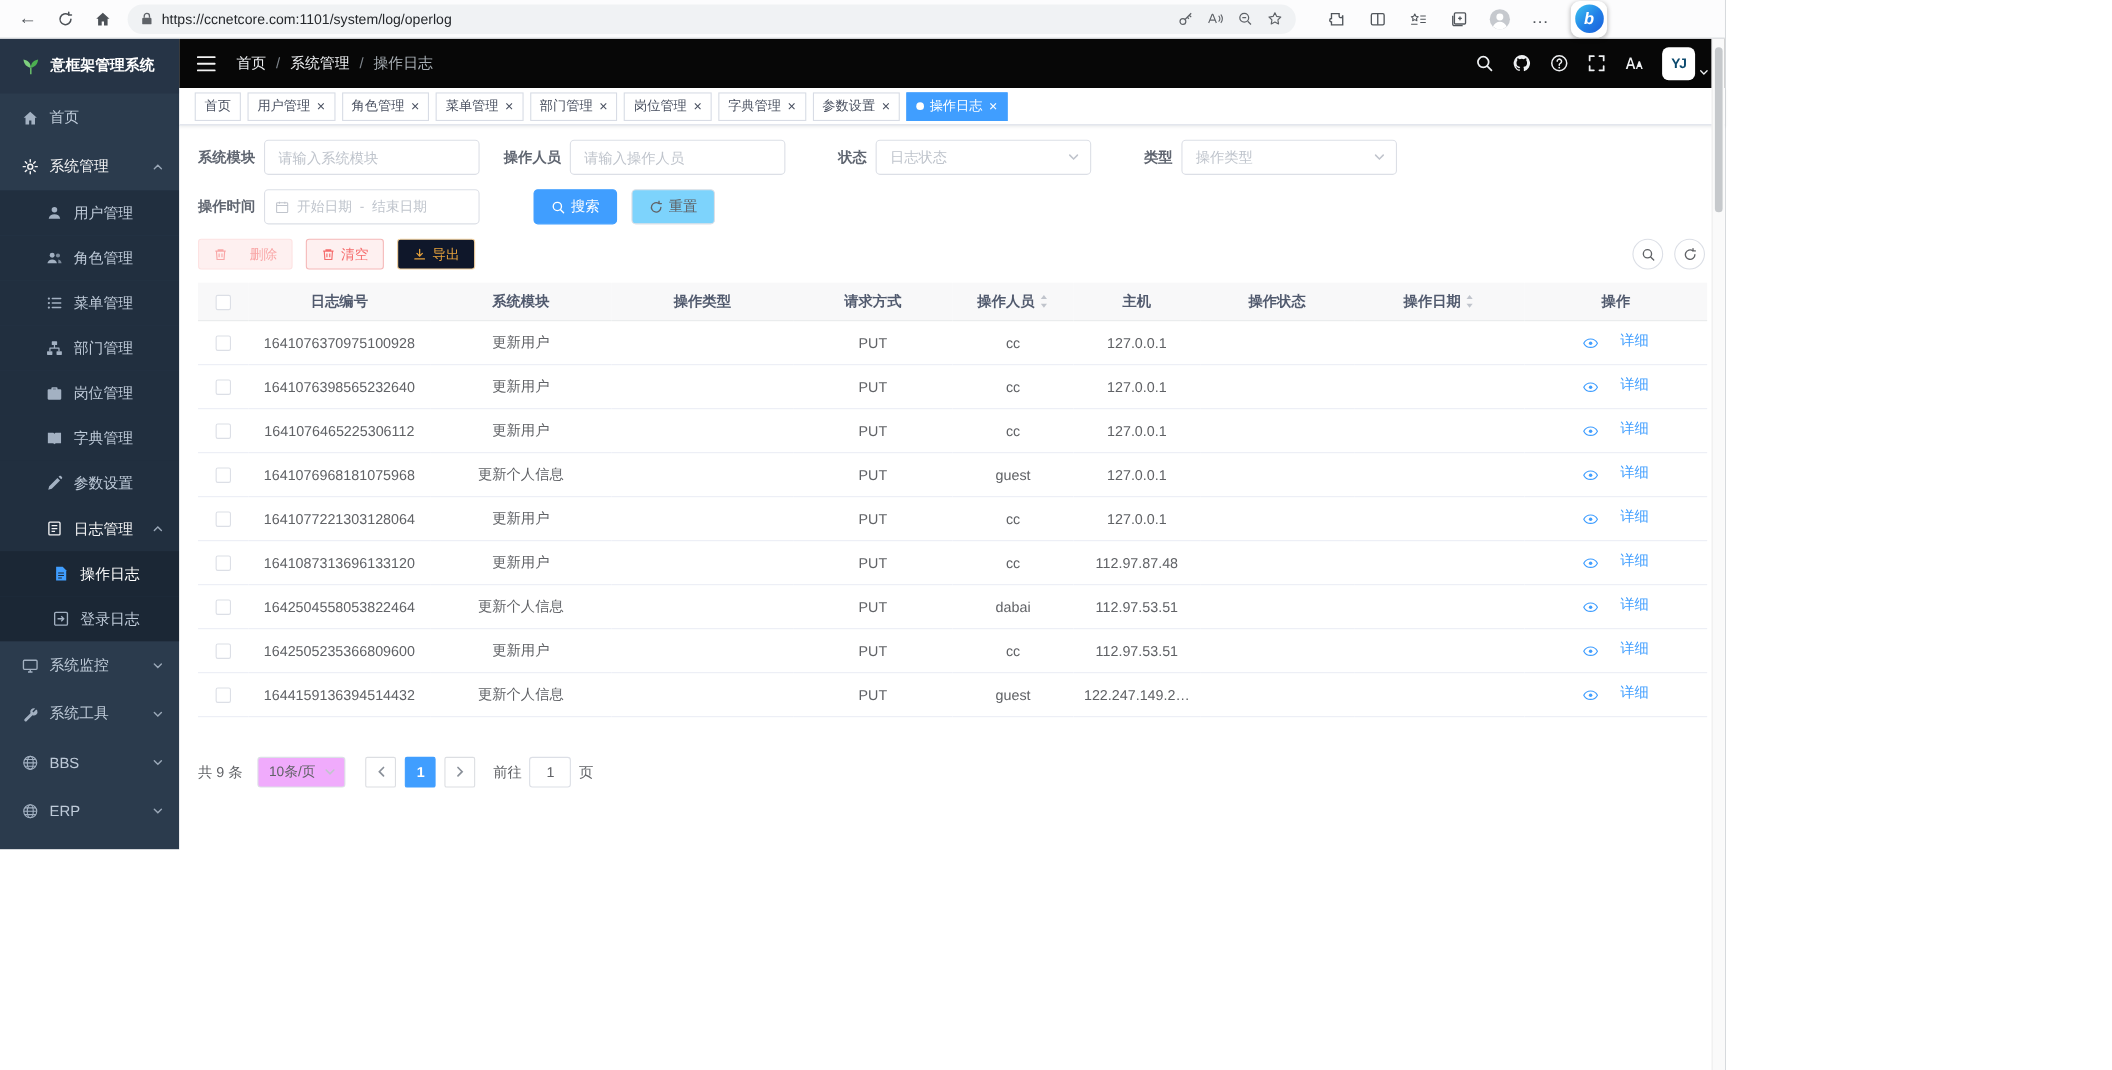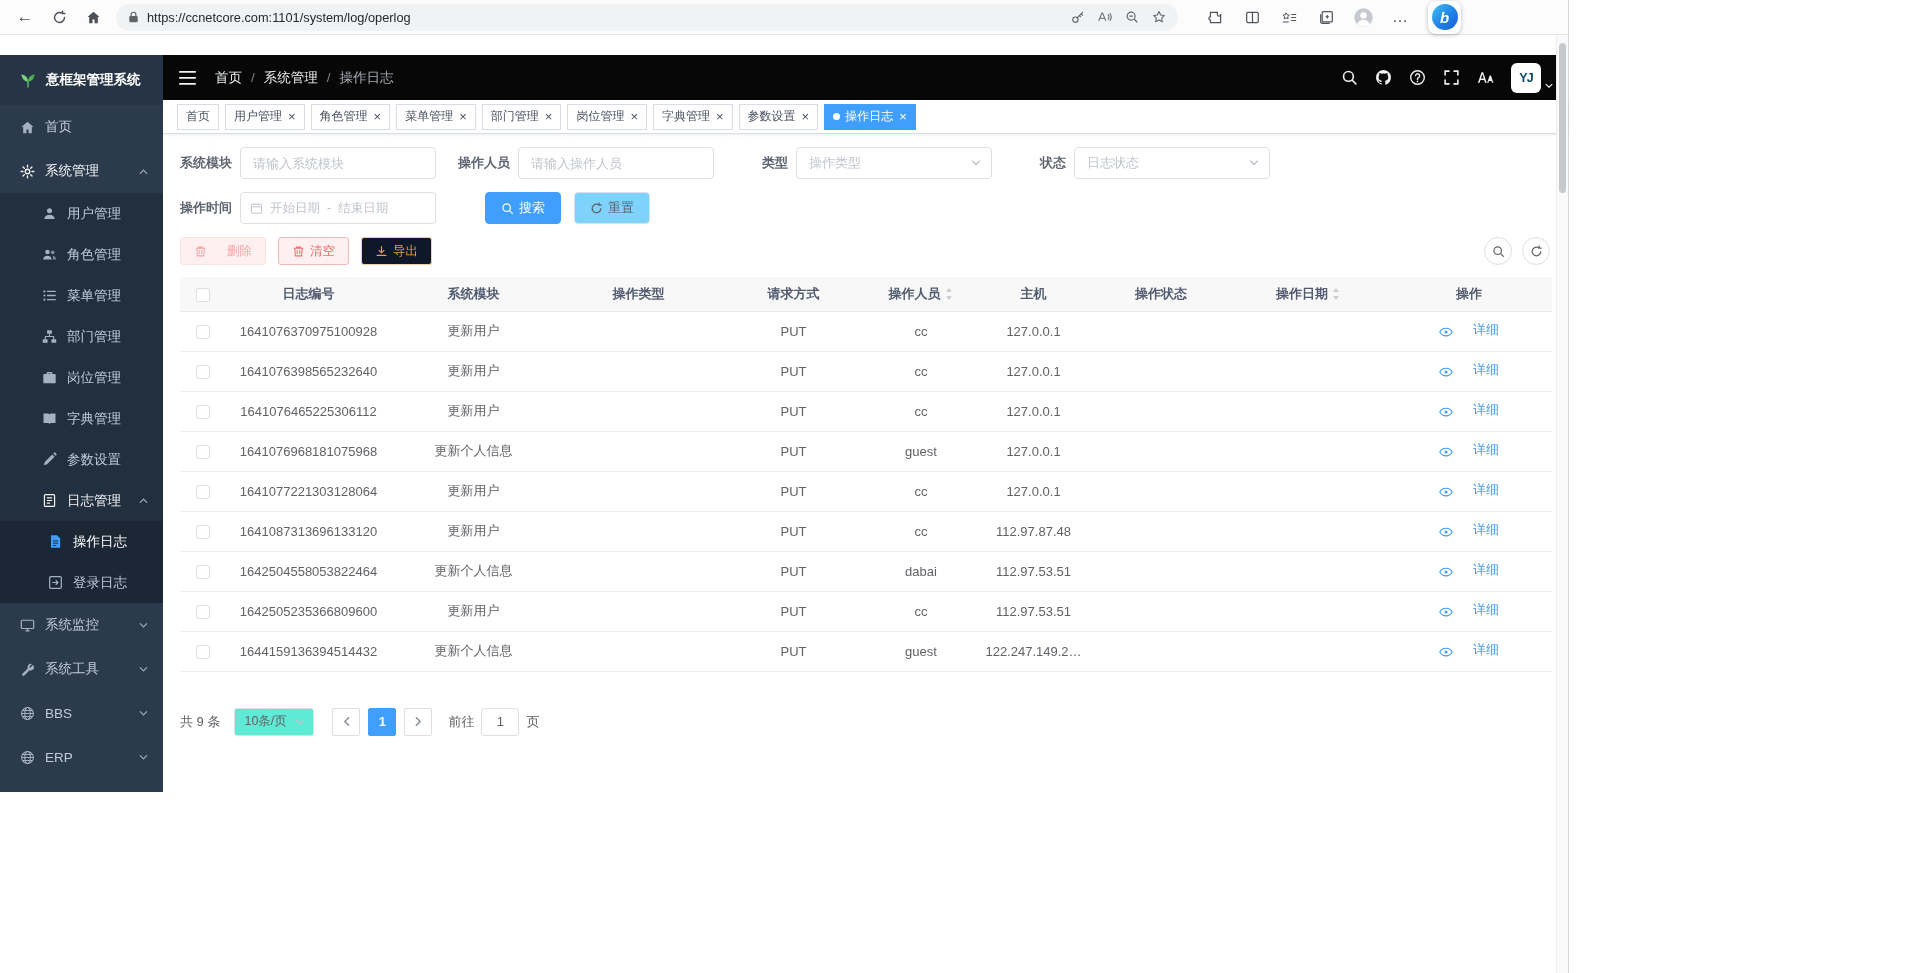--- a/index.html
+++ b/index.html
@@ -32,21 +32,21 @@
   .profile-btn svg { width:21px; height:21px; }
   .bing-card { width:33px; height:33px; background:#fff; border-radius:8px;
     box-shadow:0 1px 4px rgba(0,0,0,.25); display:flex; align-items:center; justify-content:center;
     margin-left:6px; }
   .bing-circle { width:26px; height:26px; border-radius:50%;
     background:linear-gradient(135deg,#3ec5f0 0%,#2180e8 55%,#1b5fd9 100%);
     display:flex; align-items:center; justify-content:center; }
   .bing-b { color:#fff; font-weight:bold; font-style:italic; font-size:15px; line-height:1; }
 
   
-  .app { display:flex; height:737px; position:relative;margin-top:20px; }
+  .app { display:flex; height:737px; position:relative; }
 
   
   .sidebar { width:163px; flex:0 0 163px; background:#2b3b4d; overflow:hidden; }
   .logo-bar { height:50px; display:flex; align-items:center; padding-left:18px; gap:8px; background:#263446; }
   .logo-bar .icon { font-size:20px; display:flex; }
   .logo-text { color:#fff; font-size:13.5px; font-weight:700; white-space:nowrap; }
   .nav-item { display:flex; align-items:center; height:44px; padding:0 14px 0 20px;
     color:#bfcbd9; font-size:13.5px; white-space:nowrap; }
   .nav-item .icon { font-size:15px; margin-right:10px; color:#a3b1c2; display:flex; flex:0 0 auto; }
   .nav-item.d1 { height:41px; padding-left:42px; background:#212f3f; }
@@ -131,21 +131,21 @@
   .sort-caret { display:inline-flex; vertical-align:middle; margin-left:3px; }
   .detail { color:#409eff; display:inline-flex; align-items:flex-end; gap:20px; font-size:13px; }
   .detail .icon { font-size:14px; display:flex; }
 
   
   .pagination { display:flex; align-items:center; margin-top:36px;
     font-size:13px; color:#606266; }
   .pg-total { margin-right:14px; }
   .page-size { width:80px; height:28px; border:1px solid #dcdfe6; border-radius:3px;
     display:flex; align-items:center; justify-content:space-between; padding:0 7px 0 9px;
-    font-size:12.5px; color:#606266; background:#5eead4; margin-right:14px; }
+    font-size:12.5px; color:#606266; background:#f0abfc; margin-right:14px; }
   .pg-btn { min-width:28px; height:28px; border:1px solid #dcdee2; background:#fff; border-radius:2px;
     display:flex; align-items:center; justify-content:center; color:#8a9099; margin:0 4px; }
   .pg-btn.active { background:#409eff; border-color:#409eff; color:#fff; font-weight:700; font-size:13px; }
   .chev-left { transform:rotate(90deg); display:flex; }
   .chev-right { transform:rotate(-90deg); display:flex; }
   .pg-goto { margin-left:12px; display:flex; align-items:center; gap:7px; }
   .goto-input { width:38px; height:28px; border:1px solid #dcdfe6; border-radius:3px;
     text-align:center; font-size:13px; color:#606266; outline:none; font-family:inherit; }
 
   
@@ -551,35 +551,35 @@
           <div class="form-row">
             <div class="form-item">
               <label data-interactable="false">系统模块</label>
               <input class="el-input" data-interactable="true" placeholder="请输入系统模块" style="">
             </div>
             <div class="form-item">
               <label data-interactable="false">操作人员</label>
               <input class="el-input" data-interactable="true" placeholder="请输入操作人员" style="">
             </div>
             <div class="form-item">
-              <label data-interactable="false">类型</label>
+              <label data-interactable="false">状态</label>
               <div class="el-select" data-interactable="true">
-                <span class="ph" data-interactable="false">操作类型</span>
-                <span class="chev icon" data-interactable="false" id="i-chev1">
+                <span class="ph" data-interactable="false">日志状态</span>
+                <span class="chev icon" data-interactable="false" id="i-chev2">
                     <svg viewBox="0 0 12 12" fill="none" stroke="currentColor" stroke-width="1.4" stroke-linecap="round">
                       <path d="M2.5 4l3.5 3.5L9.5 4"></path>
                     </svg>
                   </span>
               </div>
             </div>
             <div class="form-item">
-              <label data-interactable="false">状态</label>
+              <label data-interactable="false">类型</label>
               <div class="el-select" data-interactable="true">
-                <span class="ph" data-interactable="false">日志状态</span>
-                <span class="chev icon" data-interactable="false" id="i-chev2">
+                <span class="ph" data-interactable="false">操作类型</span>
+                <span class="chev icon" data-interactable="false" id="i-chev1">
                     <svg viewBox="0 0 12 12" fill="none" stroke="currentColor" stroke-width="1.4" stroke-linecap="round">
                       <path d="M2.5 4l3.5 3.5L9.5 4"></path>
                     </svg>
                   </span>
               </div>
             </div>
           </div>
           <div class="form-row">
             <div class="form-item">
               <label data-interactable="false">操作时间</label>

